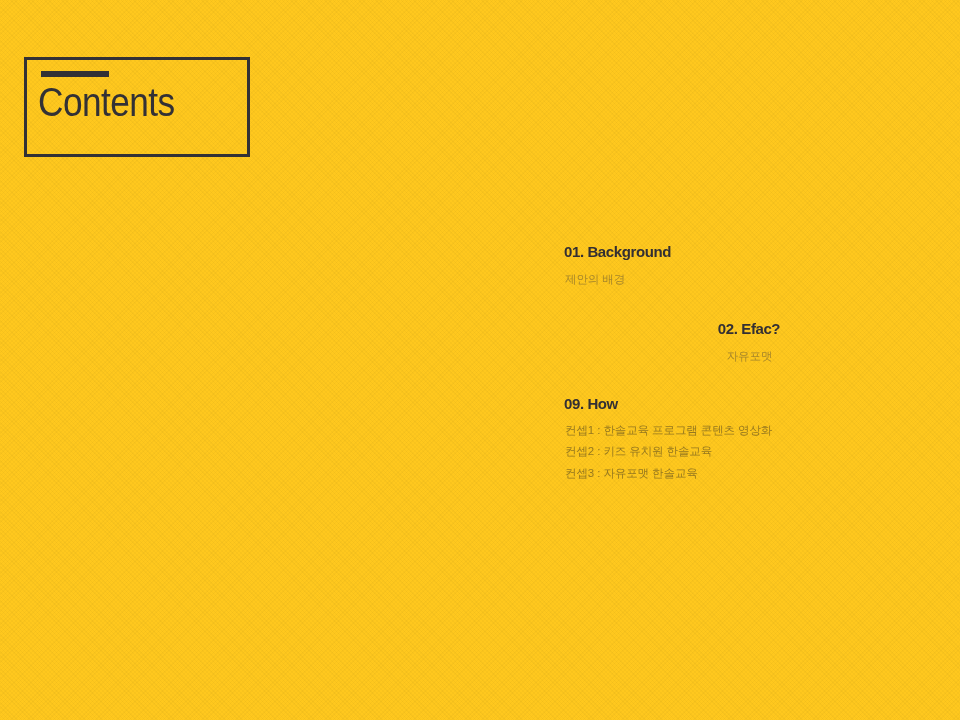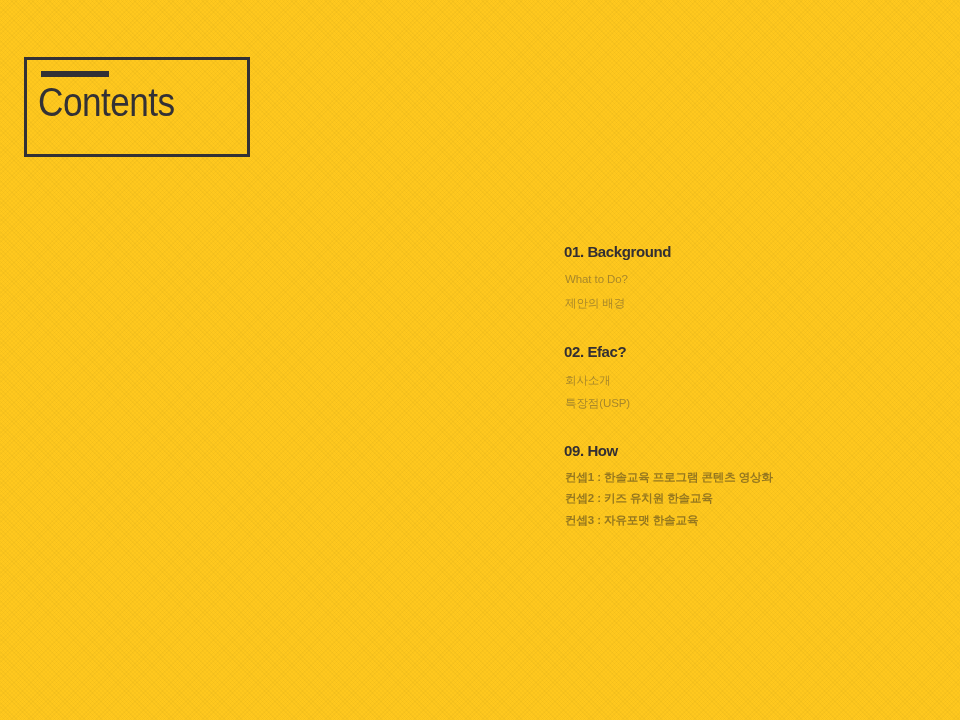--- a/index.html
+++ b/index.html
@@ -90,47 +90,44 @@
   .section-sub:last-child {
     margin-bottom: 0;
   }
   
   #section-how .section-heading {
     margin-bottom: 13px;
   }
   #section-how .section-sub {
     color: #96781F;
     margin-bottom: 10px;
-    font-weight: bold;
   }
   #section-background { margin-bottom: 34px; }
-  #section-efac { margin-bottom: 32px; }
+  #section-efac { margin-bottom: 32px; text-align: center; }
 </style>
 </head>
 <body>
 
 <div id="slide">
 
   <div id="title-box">
     <div id="title-accent-bar"></div>
     <div id="title-text">Contents</div>
   </div>
 
   <div id="contents-list">
 
     <div class="section" id="section-background">
       <div class="section-heading">01. Background</div>
-      <div class="section-sub">What to Do?</div>
       <div class="section-sub">제안의 배경</div>
     </div>
 
     <div class="section" id="section-efac">
       <div class="section-heading">02. Efac?</div>
-      <div class="section-sub">회사소개</div>
-      <div class="section-sub">특장점(USP)</div>
+      <div class="section-sub">자유포맷</div>
     </div>
 
     <div class="section" id="section-how">
       <div class="section-heading">09. How</div>
       <div class="section-sub">컨셉1 : 한솔교육 프로그램 콘텐츠 영상화</div>
       <div class="section-sub">컨셉2 : 키즈 유치원 한솔교육</div>
       <div class="section-sub">컨셉3 : 자유포맷 한솔교육</div>
     </div>
 
   </div>

